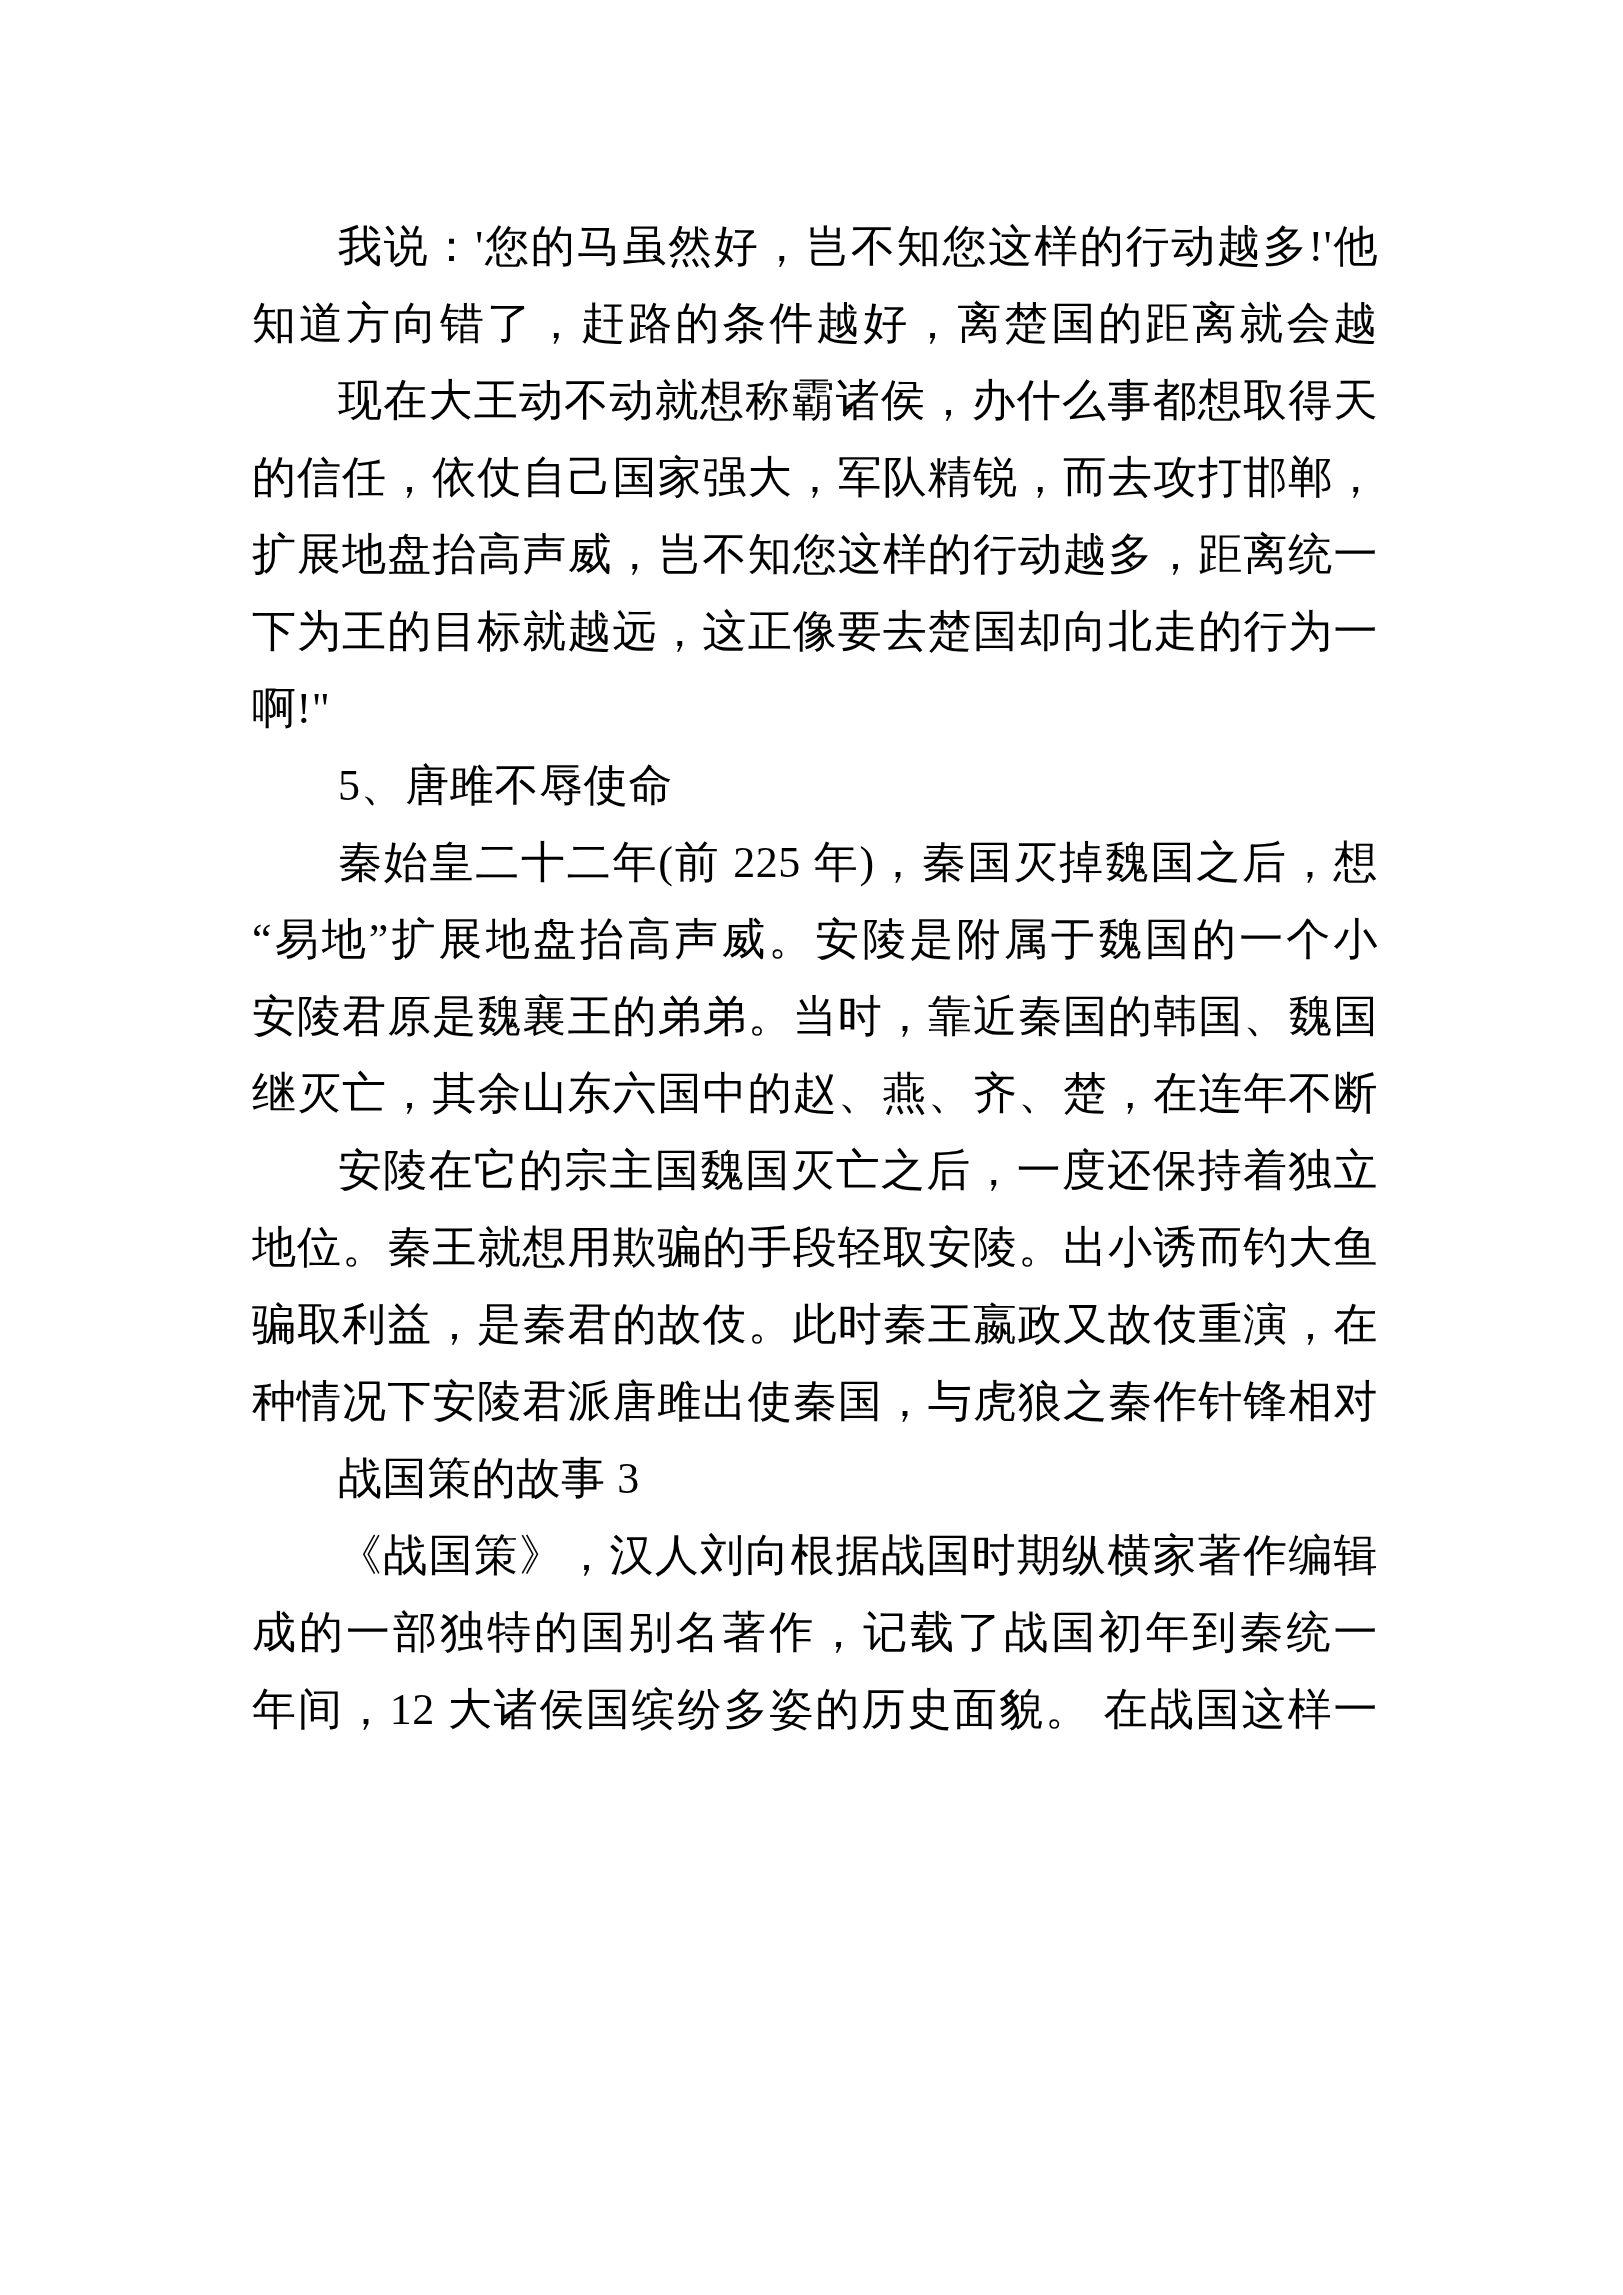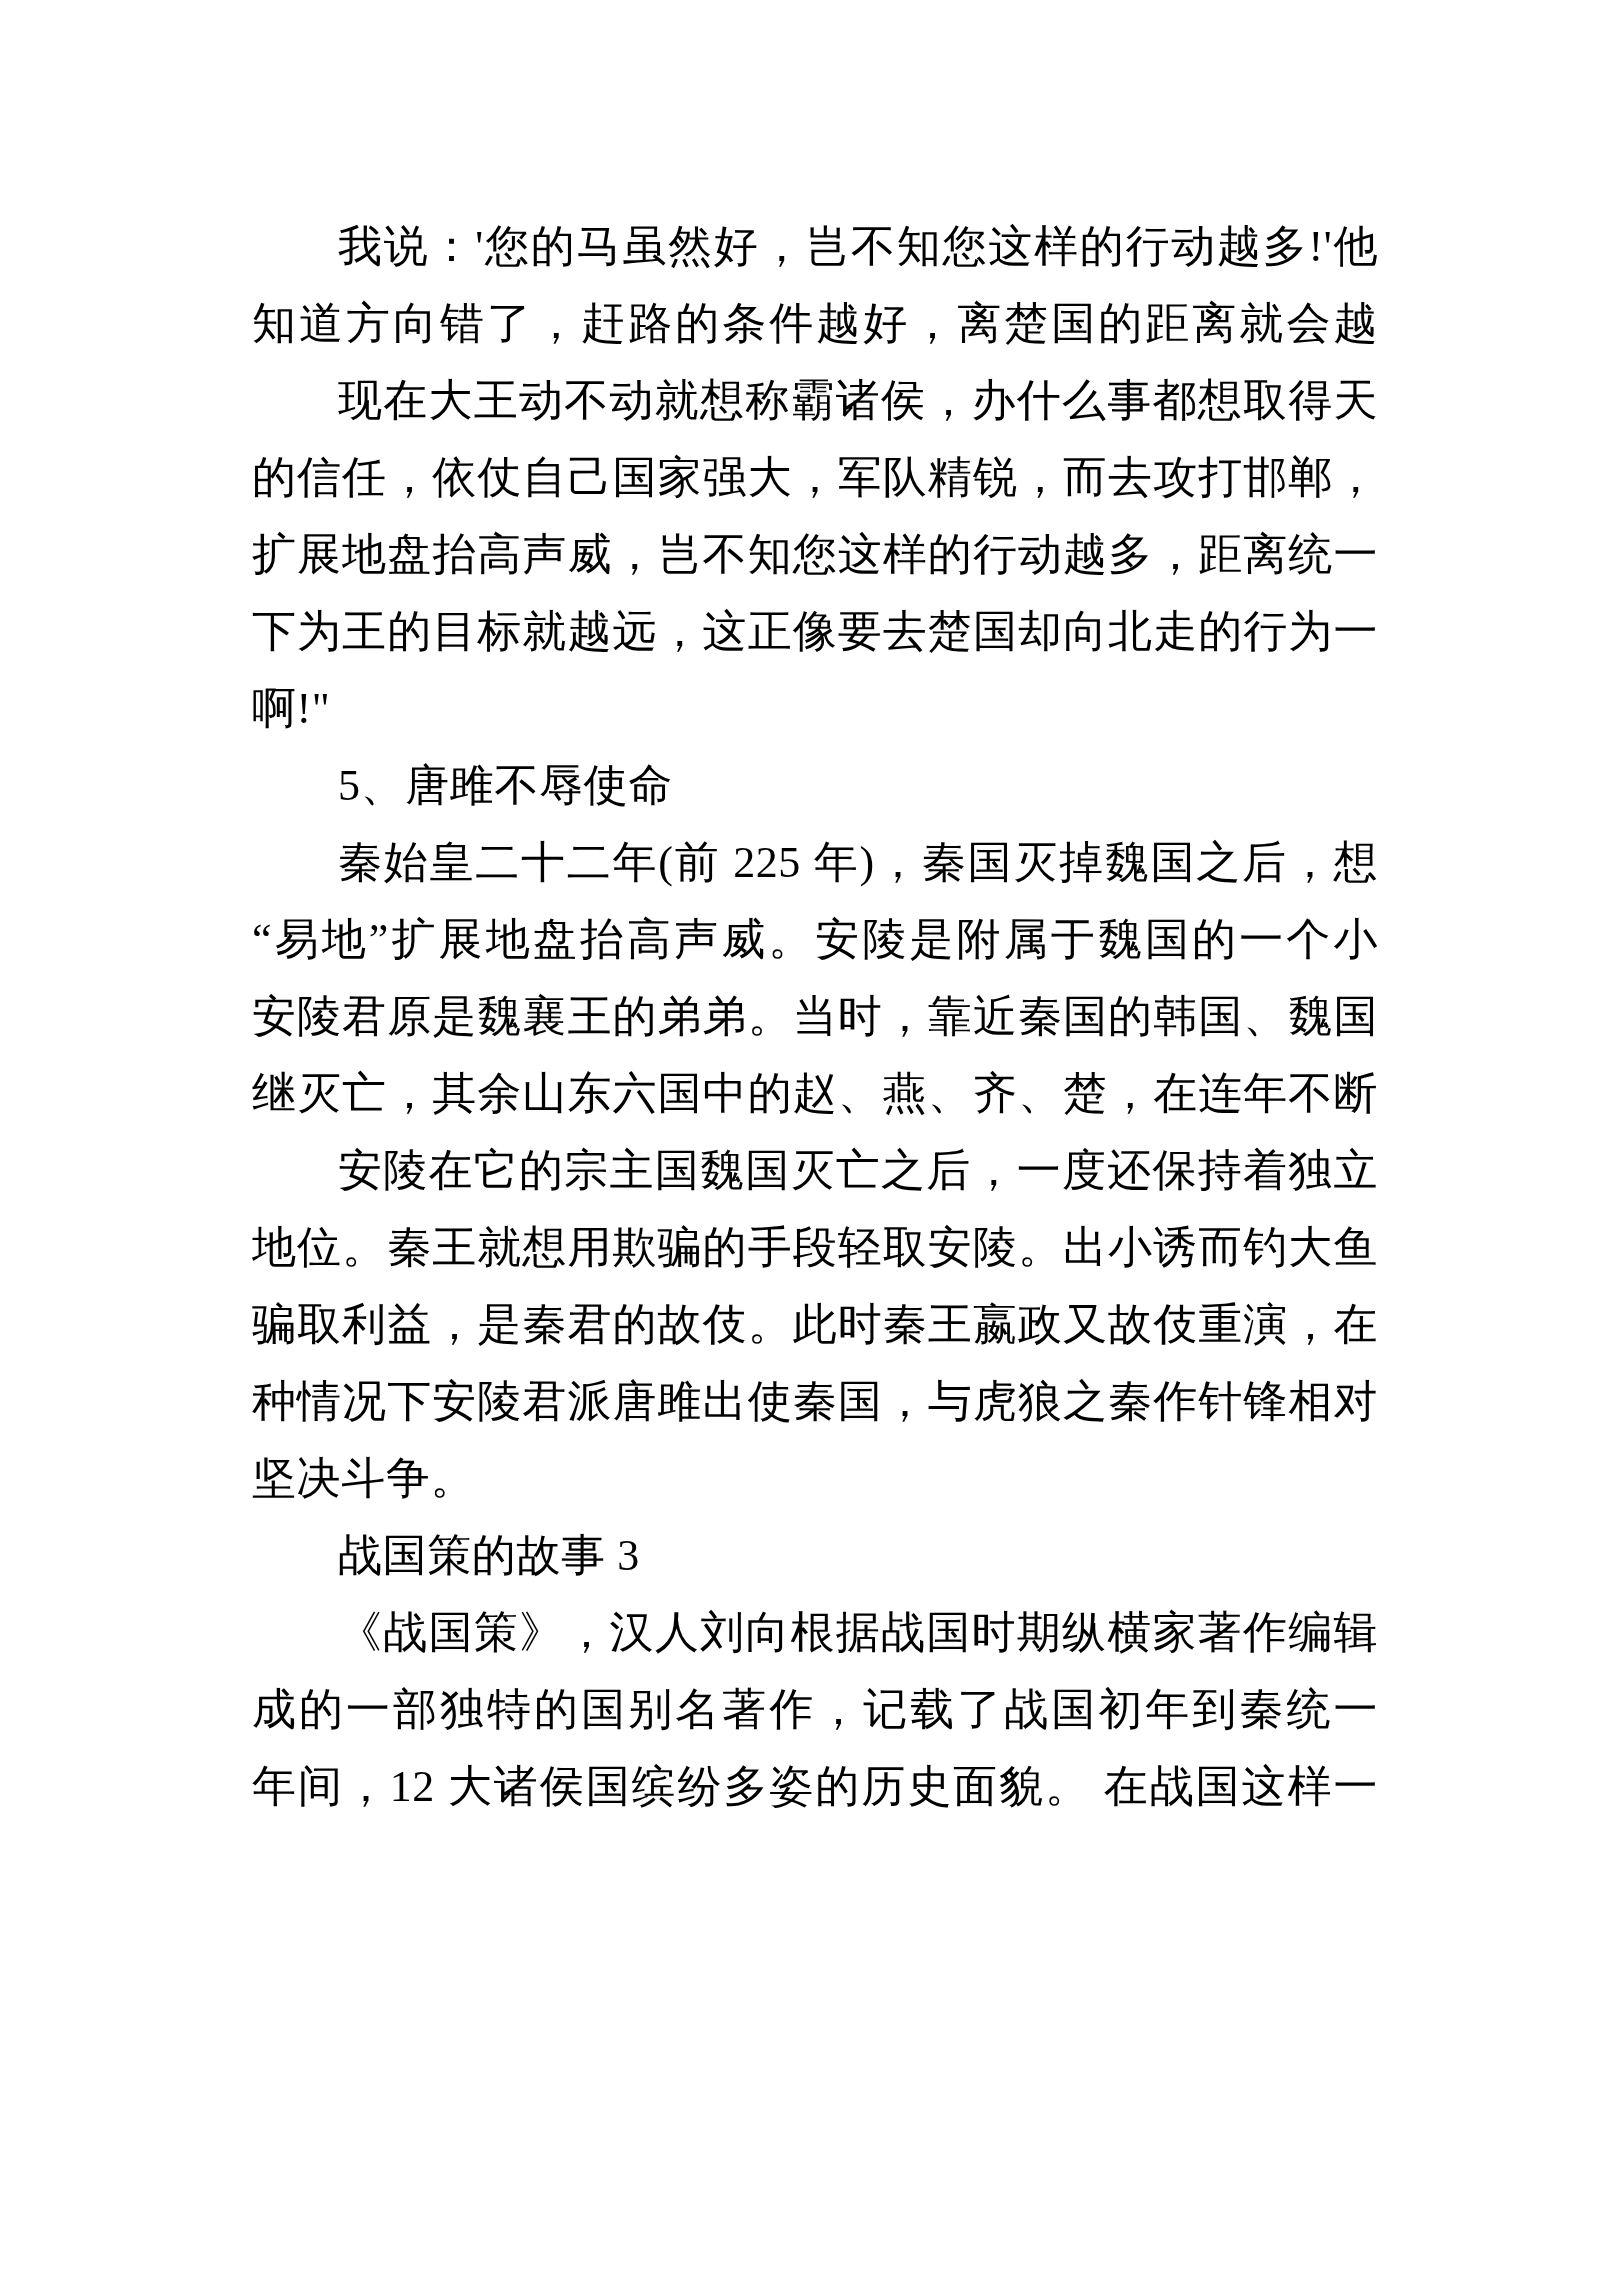--- a/index.html
+++ b/index.html
@@ -55,20 +55,19 @@
       <div class="line">啊!"</div>
       <div class="line indent">5、唐雎不辱使命</div>
       <div class="line indent justify">秦始皇二十二年(前 225 年)，秦国灭掉魏国之后，想以</div>
       <div class="line justify">“易地”扩展地盘抬高声威。安陵是附属于魏国的一个小国，</div>
       <div class="line justify">安陵君原是魏襄王的弟弟。当时，靠近秦国的韩国、魏国相</div>
       <div class="line justify">继灭亡，其余山东六国中的赵、燕、齐、楚，在连年不断的</div>
       <div class="line indent justify">安陵在它的宗主国魏国灭亡之后，一度还保持着独立的</div>
       <div class="line justify">地位。秦王就想用欺骗的手段轻取安陵。出小诱而钓大鱼以</div>
       <div class="line justify">骗取利益，是秦君的故伎。此时秦王嬴政又故伎重演，在这</div>
       <div class="line justify">种情况下安陵君派唐雎出使秦国，与虎狼之秦作针锋相对的</div>
-      <div class="line">坚决斗争。</div>
       <div class="line indent">战国策的故事 3</div>
       <div class="line indent justify">《战国策》，汉人刘向根据战国时期纵横家著作编辑而</div>
       <div class="line justify">成的一部独特的国别名著作，记载了战国初年到秦统一 240</div>
       <div class="line justify">年间，12 大诸侯国缤纷多姿的历史面貌。 在战国这样一个</div>
     </div>
 </div>
 
 
 </body></html>

